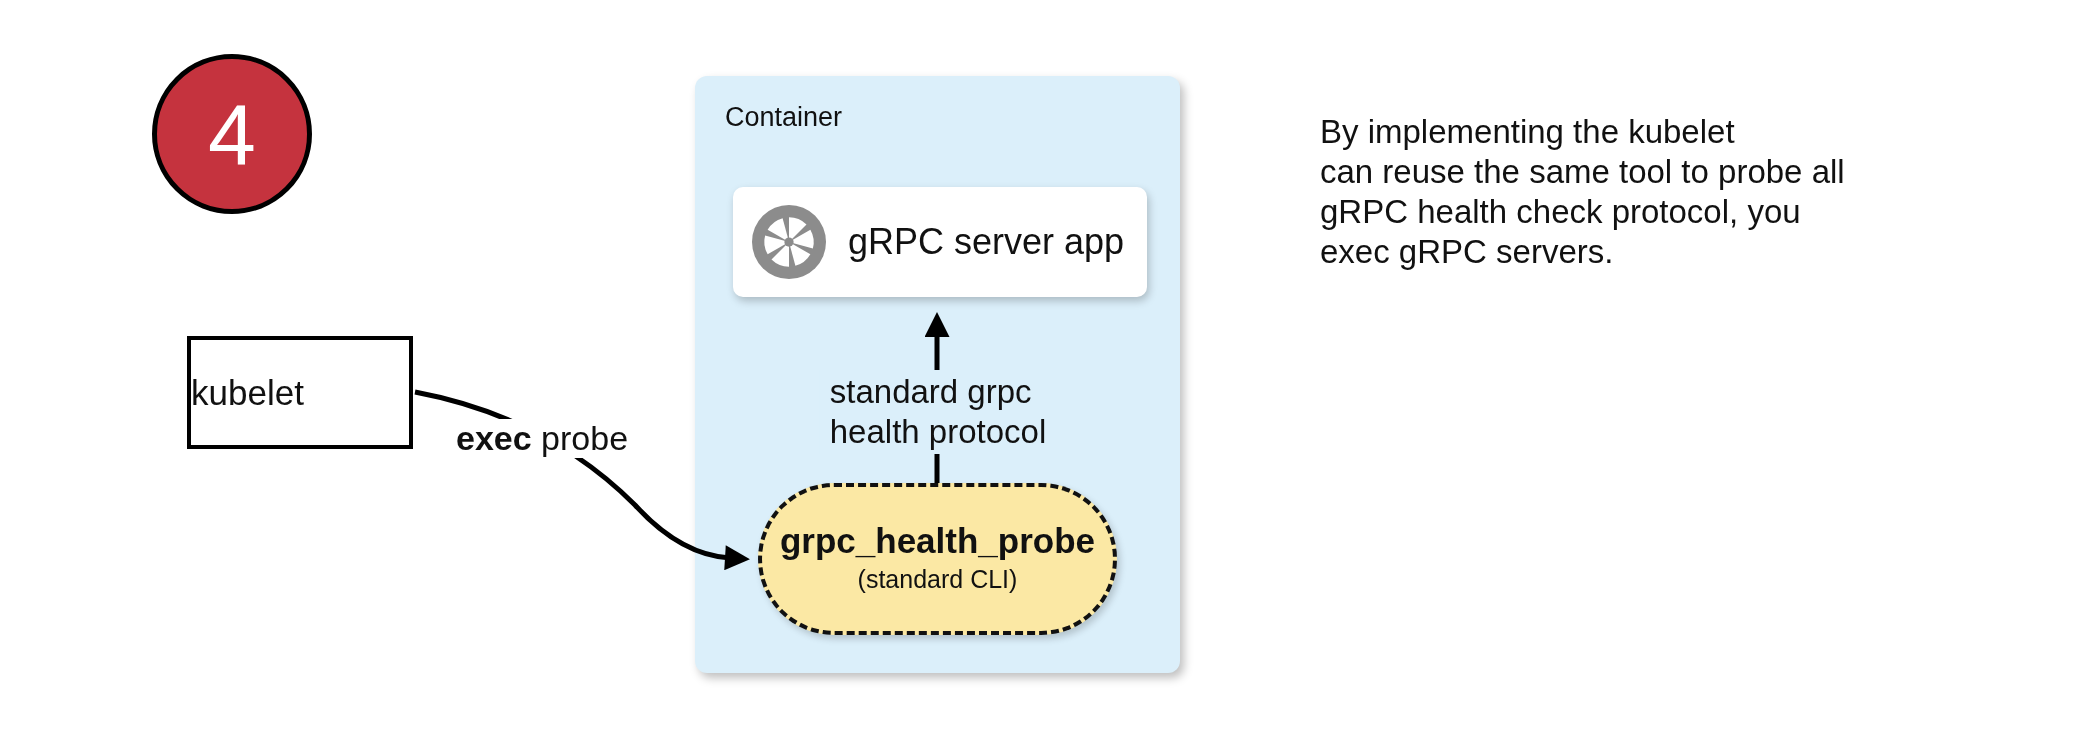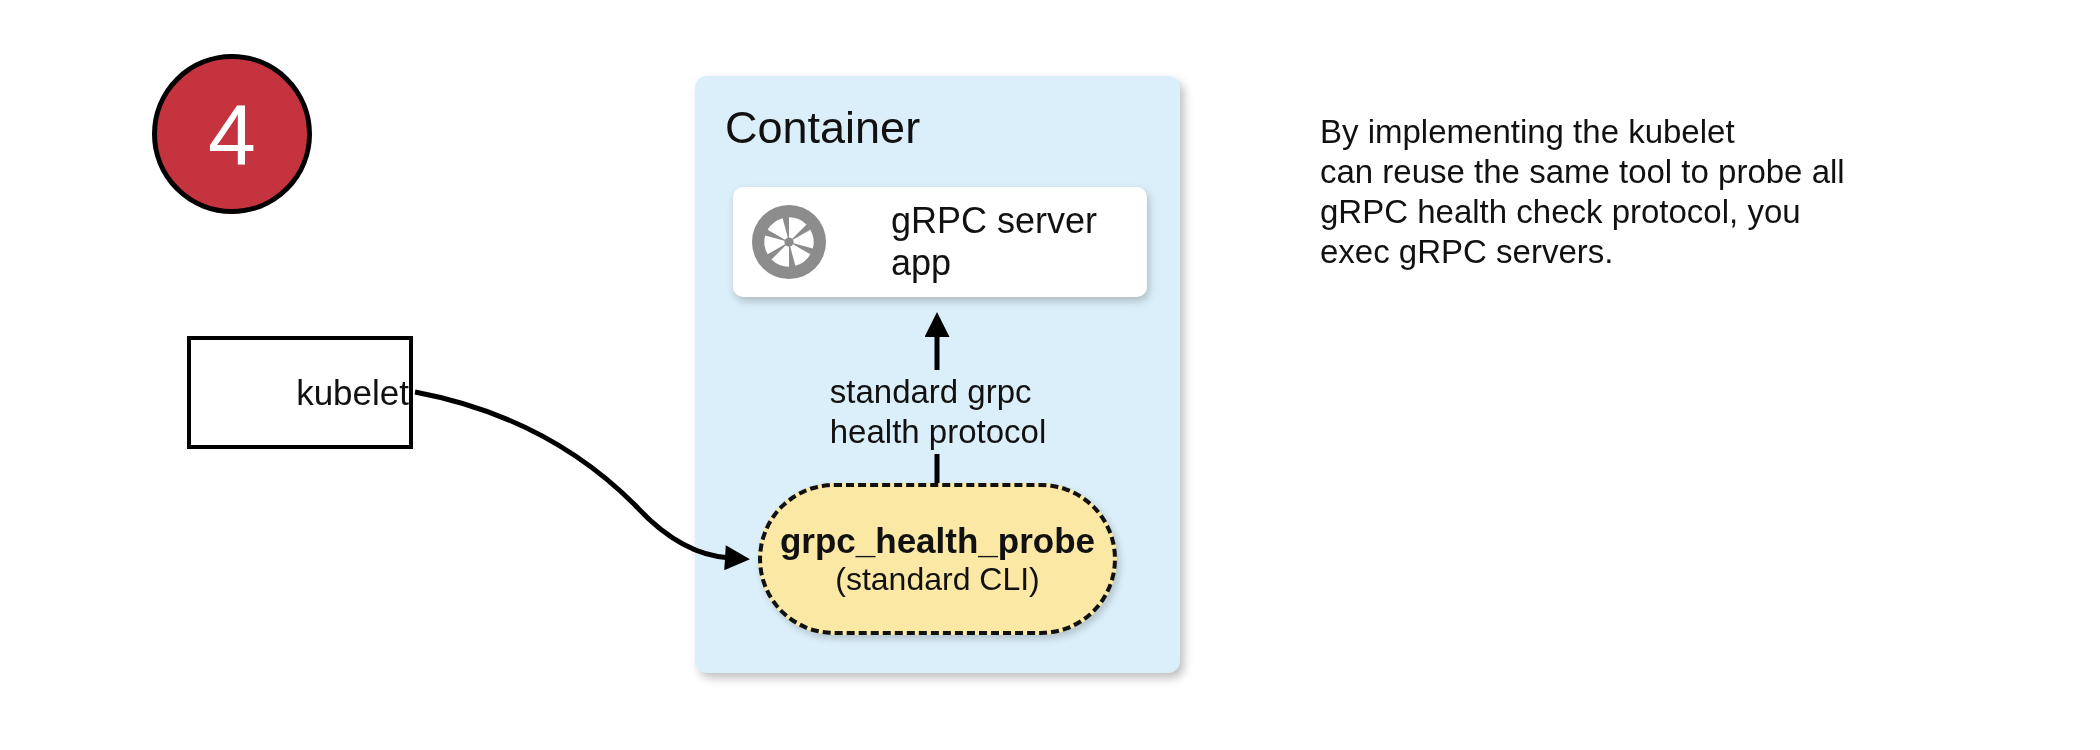--- a/index.html
+++ b/index.html
@@ -16,68 +16,68 @@
     position:absolute;left:152px;top:54px;
     width:150px;height:150px;border-radius:50%;
     background:#C5333E;border:5px solid #000;
     display:flex;align-items:center;justify-content:center;
     color:#fff;font-size:86px;font-weight:400;
   }
   
   .kubelet{
     position:absolute;left:187px;top:336px;
     width:218px;height:105px;border:4px solid #000;background:#fff;
-    display:flex;align-items:center;justify-content:flex-end;
+    display:flex;align-items:center;justify-content:flex-start;
     font-size:35px;
   }
   
   .exec-label{
     position:absolute;left:452px;top:419px;
     font-size:34px;background:#ffffff;padding:0 4px;
     white-space:pre;
   }
   .exec-label b{font-weight:700;}
   
   .containerbox{
     position:absolute;left:695px;top:76px;
     width:485px;height:597px;border-radius:12px;
     background:#DBEFFA;
     box-shadow:4px 5px 10px rgba(0,0,0,0.25);
   }
   .container-title{
     position:absolute;left:30px;top:26px;
-    font-size:45px;
+    font-size:27px;
   }
   
   svg.arrows{position:absolute;left:0;top:0;pointer-events:none;}
   
   .serverbox{
     position:absolute;left:733px;top:187px;
     width:414px;height:110px;border-radius:10px;background:#ffffff;
     box-shadow:2px 4px 8px rgba(0,0,0,0.22);
-    display:flex;align-items:center;gap:43px;
+    display:flex;align-items:center;
   }
   .serverbox .ap-icon{width:74px;height:74px;margin-left:19px;flex:0 0 auto;}
   .serverbox .server-label{margin-left:22px;font-size:36px;}
   
   .protocol-label{
     position:absolute;left:938px;top:370px;transform:translateX(-50%);
     text-align:left;font-size:33px;line-height:40px;
     background:#DBEFFA;padding:2px 10px;
   }
   
   .pill{
     position:absolute;left:758px;top:483px;
     width:351px;height:144px;
     background:#FBE8A4;border:4px dashed #111;border-radius:80px;
     box-shadow:3px 4px 7px rgba(0,0,0,0.18);
     display:flex;flex-direction:column;align-items:center;justify-content:center;
   }
   .pill-title{font-size:35px;font-weight:700;line-height:40px;}
-  .pill-sub{font-size:32px;line-height:36px;}
+  .pill-sub{font-size:25px;line-height:36px;}
   
   .note{
     position:absolute;left:1320px;top:112px;
     font-size:33px;line-height:40px;
   }
 </style>
 </head>
 <body>
 
 <div class="canvas">
@@ -99,20 +99,21 @@
       <marker id="ah" viewBox="0 0 10 10" refX="2" refY="5" markerWidth="6" markerHeight="5" orient="auto">
         <path d="M0,0 L10,5 L0,10 Z" fill="#000"></path>
       </marker>
     </defs>
 
     <path d="M 415 392 C 500 408 575 445 635 505 C 665 538 697 556 730 558" fill="none" stroke="#000" stroke-width="5" marker-end="url(#ah)"></path>
 
     <line x1="937" y1="483" x2="937" y2="332" stroke="#000" stroke-width="5" marker-end="url(#ah)"></line>
   </svg>
 
+  <div class="exec-label"><b>exec</b><span> probe</span></div>
 
   <div class="serverbox">
     <svg class="ap-icon" viewBox="0 0 72 72">
       <circle cx="36" cy="36" r="36" fill="#8C8C8C"></circle>
       <g fill="#ffffff">
         <path d="M36 36 L36 12 A24 24 0 0 1 53 19 Z"></path>
         <path d="M36 36 L36 12 A24 24 0 0 1 53 19 Z" transform="rotate(60 36 36)"></path>
         <path d="M36 36 L36 12 A24 24 0 0 1 53 19 Z" transform="rotate(120 36 36)"></path>
         <path d="M36 36 L36 12 A24 24 0 0 1 53 19 Z" transform="rotate(180 36 36)"></path>
         <path d="M36 36 L36 12 A24 24 0 0 1 53 19 Z" transform="rotate(240 36 36)"></path>

